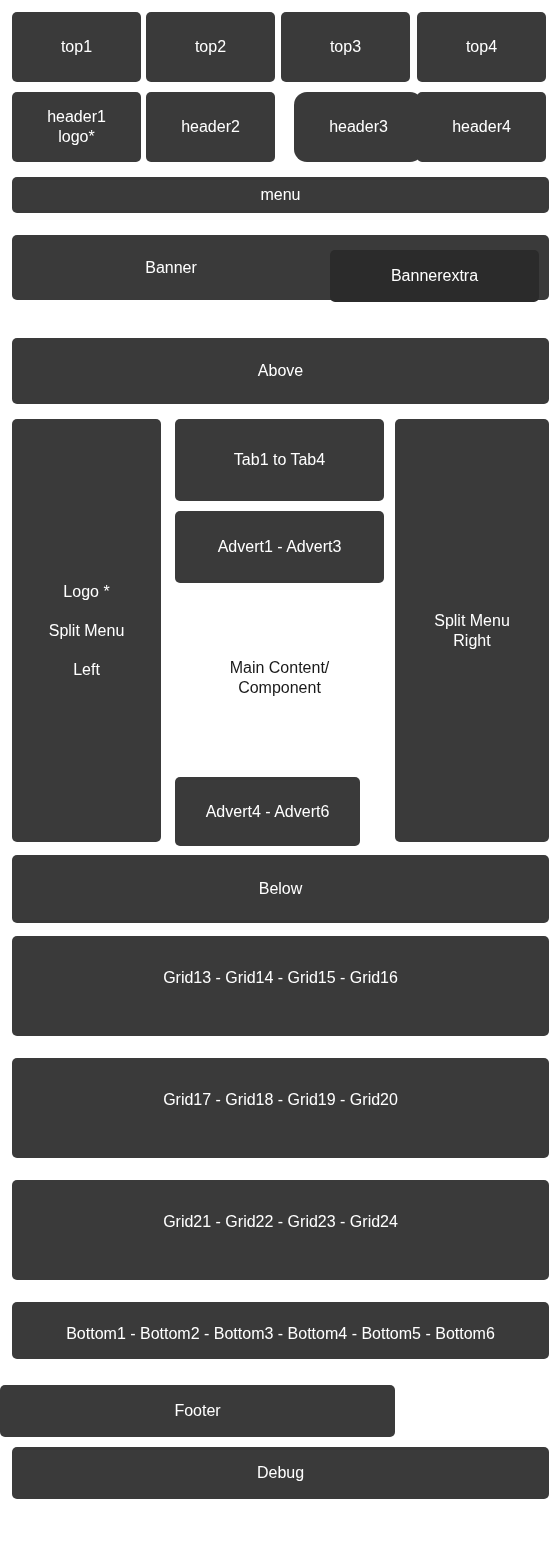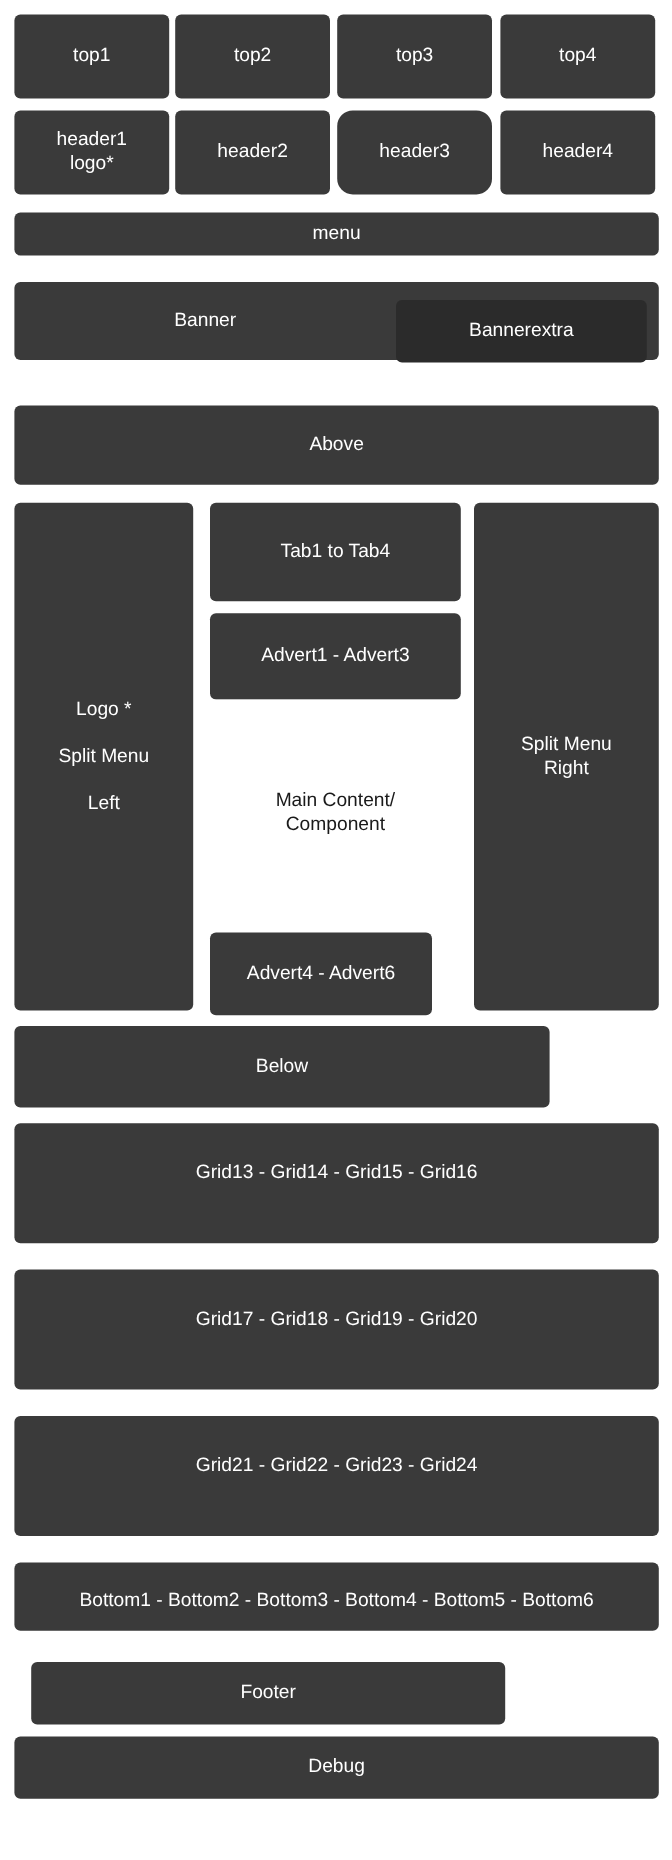--- a/index.html
+++ b/index.html
@@ -60,21 +60,21 @@
   .toprow-item { top: 12px; height: 70px; width: 129px; align-items: center; }
   .toprow-item.i0 { left: 12px; }
   .toprow-item.i1 { left: 146px; }
   .toprow-item.i2 { left: 281px; }
   .toprow-item.i3 { left: 417px; }
 
   
   .headrow-item { top: 92px; height: 70px; width: 129px; }
   .headrow-item.i0 { left: 12px; }
   .headrow-item.i1 { left: 146px; }
-  .headrow-item.i2 { left: 281px; border-radius: 13px; }
+  .headrow-item.i2 { left: 294px; border-radius: 13px; }
   .headrow-item.i3 { left: 417px; }
 
   
   .menu-bar {
     left: 12px; top: 177px;
     width: 537px; height: 36px;
   }
 
   
   .banner {
@@ -159,39 +159,39 @@
   }
   .advert-bottom {
     position: absolute;
     left: 0; top: 358px;
     width: 185px; height: 69px;
   }
 
   
   .below {
     left: 12px; top: 855px;
-    width: 446px; height: 68px;
+    width: 537px; height: 68px;
   }
 
   
   .gridrow { left: 12px; width: 537px; height: 100px; padding-top: 32px; }
   .gridrow.g0 { top: 936px; }
   .gridrow.g1 { top: 1058px; }
   .gridrow.g2 { top: 1180px; }
 
   
   .bottom-bar {
     left: 12px; top: 1302px;
     width: 537px; height: 57px;
     padding-top: 22px;
   }
 
   
   .footer {
-    left: 26px; top: 1385px;
+    left: 0; top: 1385px;
     width: 395px; height: 52px;
   }
 
   
   .debug {
     left: 12px; top: 1447px;
     width: 537px; height: 52px;
   }
 </style>
 </head>

